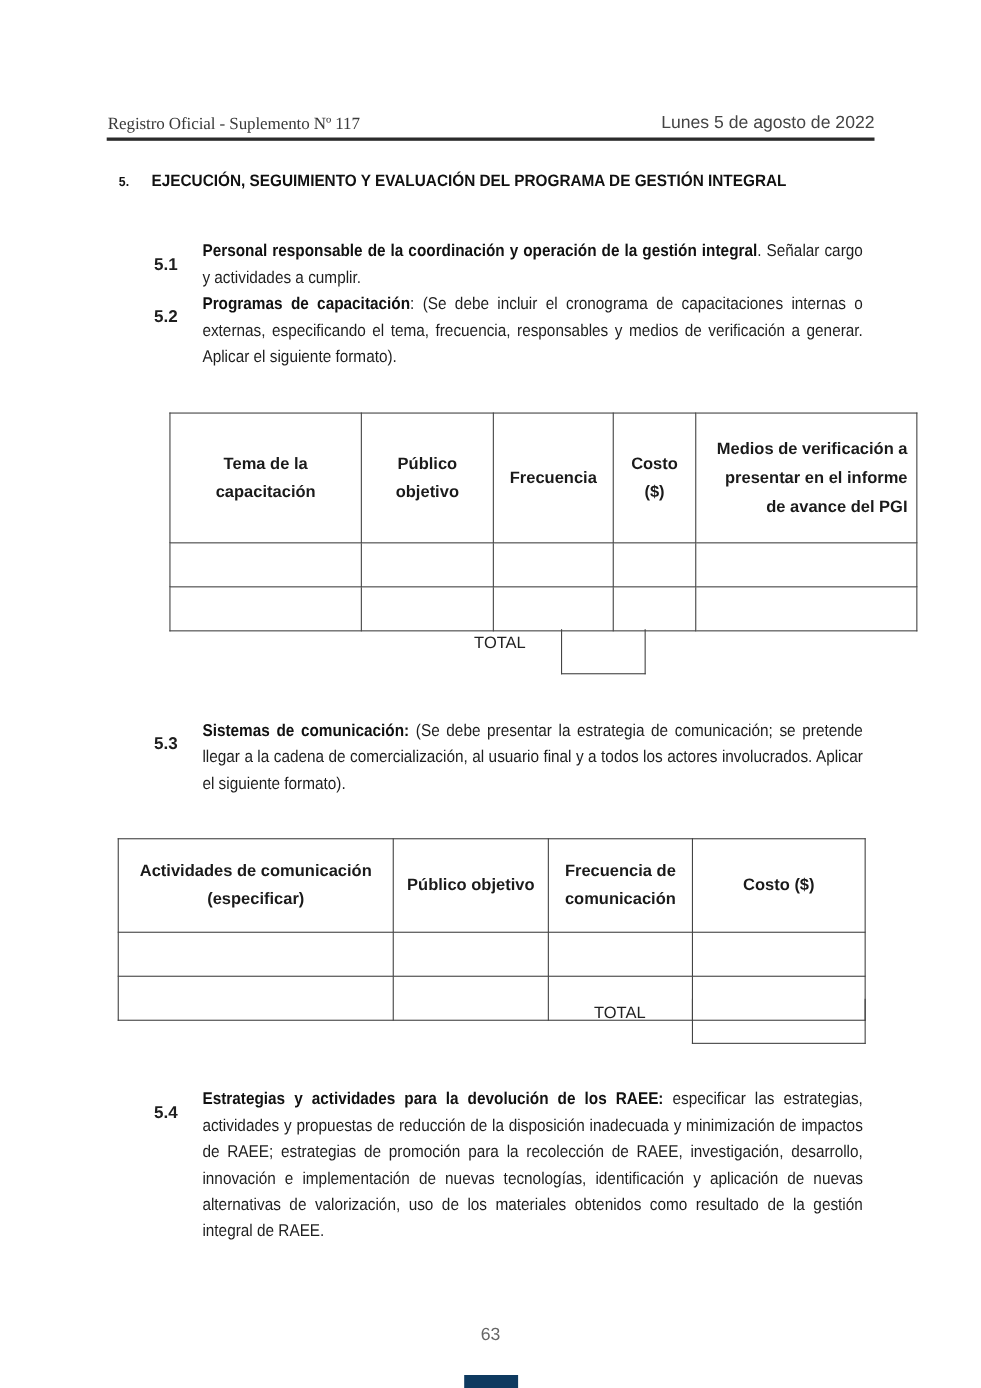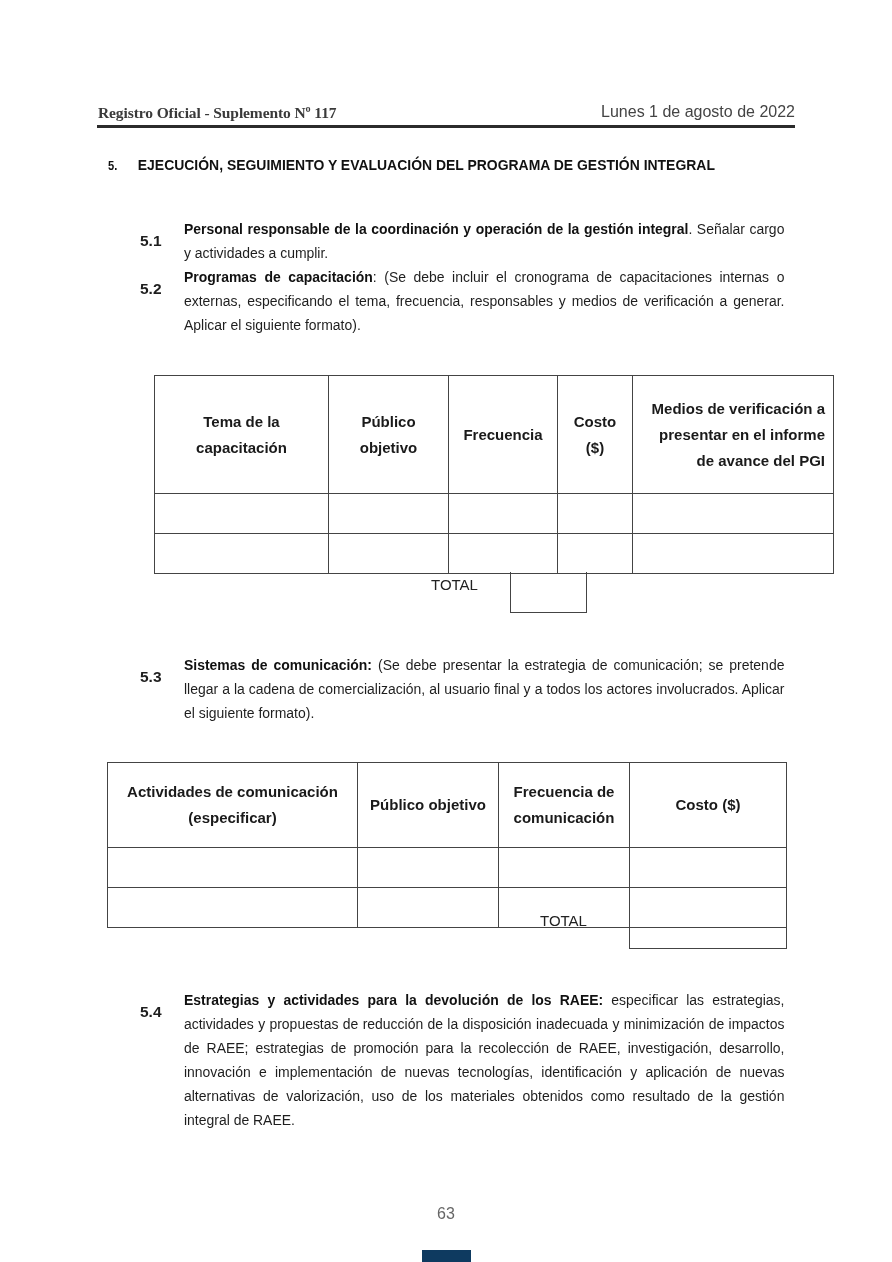--- a/index.html
+++ b/index.html
@@ -1,21 +1,21 @@
 <!DOCTYPE html>
 <html><head>
 <meta charset="utf-8">
 <style>
   html, body { margin: 0; padding: 0; background: #ffffff; }
   body { width: 892px; height: 1262px; position: relative; overflow: hidden;
          font-family: "Liberation Sans", sans-serif; color: #1a1a1a; }
   .abs { position: absolute; }
 
   
-  .hdr-left { left: 98px; top: 104px; font-family: "Liberation Serif", serif; font-weight: bold;
+  .hdr-left { left: 98px; top: 104px; font-family: "Liberation Serif", serif; font-weight: normal;
               font-size: 15.5px; color: #3a3a3a; letter-spacing: -0.1px; }
   .hdr-right { right: 97px; top: 103px; font-family: "Liberation Sans", sans-serif;
                font-size: 16px; color: #444; }
   .hdr-rule { left: 97px; top: 125px; width: 698px; height: 3px; background: #2b2b2b; }
 
   
   .sec-title { left: 108px; top: 156px; font-size: 15px; font-weight: bold; color: #111;
                font-family: "Liberation Sans Narrow", "Liberation Sans", sans-serif;
                transform: scaleX(0.93); transform-origin: left top; white-space: nowrap; }
   .sec-title .num { font-size: 12px; display: inline-block; width: 32px; }
@@ -35,21 +35,21 @@
   .total-lbl { font-size: 15px; color: #222; }
   .total-box { border: 1px solid #444; border-top: none; }
 
   .pagenum { left: 0; width: 892px; text-align: center; top: 1205px; font-size: 16px; color: #666; }
   .footbar { left: 422px; top: 1250px; width: 49px; height: 12px; background: #0e3a60; }
 </style>
 </head>
 <body>
 
 <div class="abs hdr-left">Registro Oficial - Suplemento Nº 117</div>
-<div class="abs hdr-right">Lunes 1 de agosto de 2022</div>
+<div class="abs hdr-right">Lunes 5 de agosto de 2022</div>
 <div class="abs hdr-rule"></div>
 
 <div class="abs sec-title">
   <span class="num">5.</span><span>EJECUCIÓN, SEGUIMIENTO Y EVALUACIÓN DEL PROGRAMA DE GESTIÓN INTEGRAL</span>
 </div>
 
 <div class="abs item" style="top:217px;">
   <span class="inum">5.1</span>
   <div class="itext">
       <span class="narrow"><b>Personal responsable de la coordinación y operación de la gestión integral</b><span>. Señalar cargo y actividades a cumplir.</span></span>

